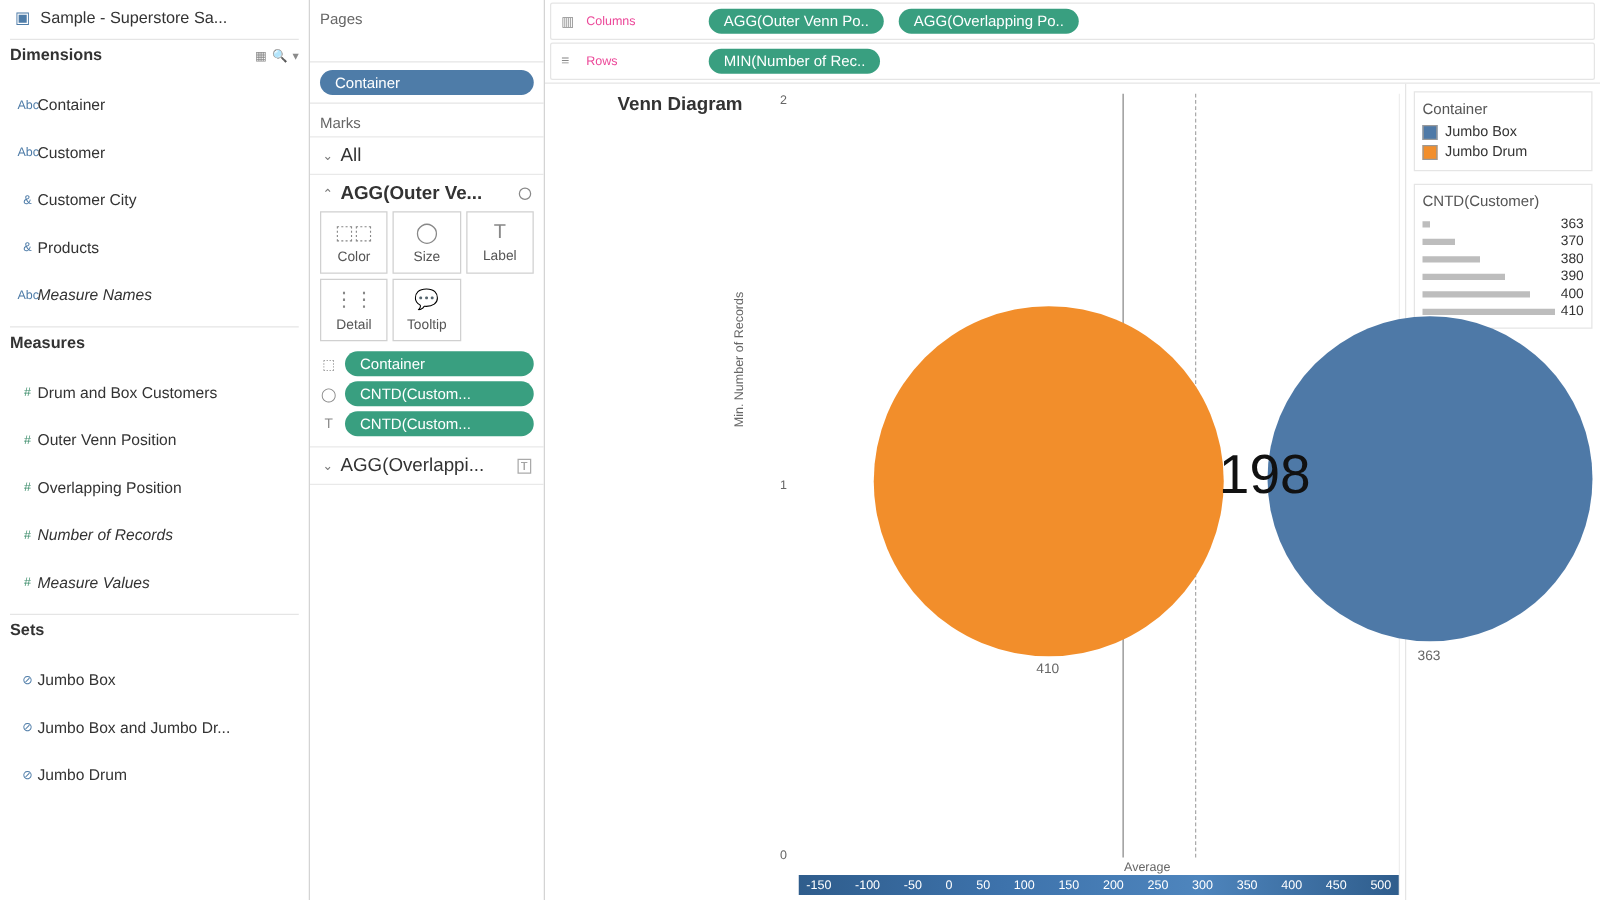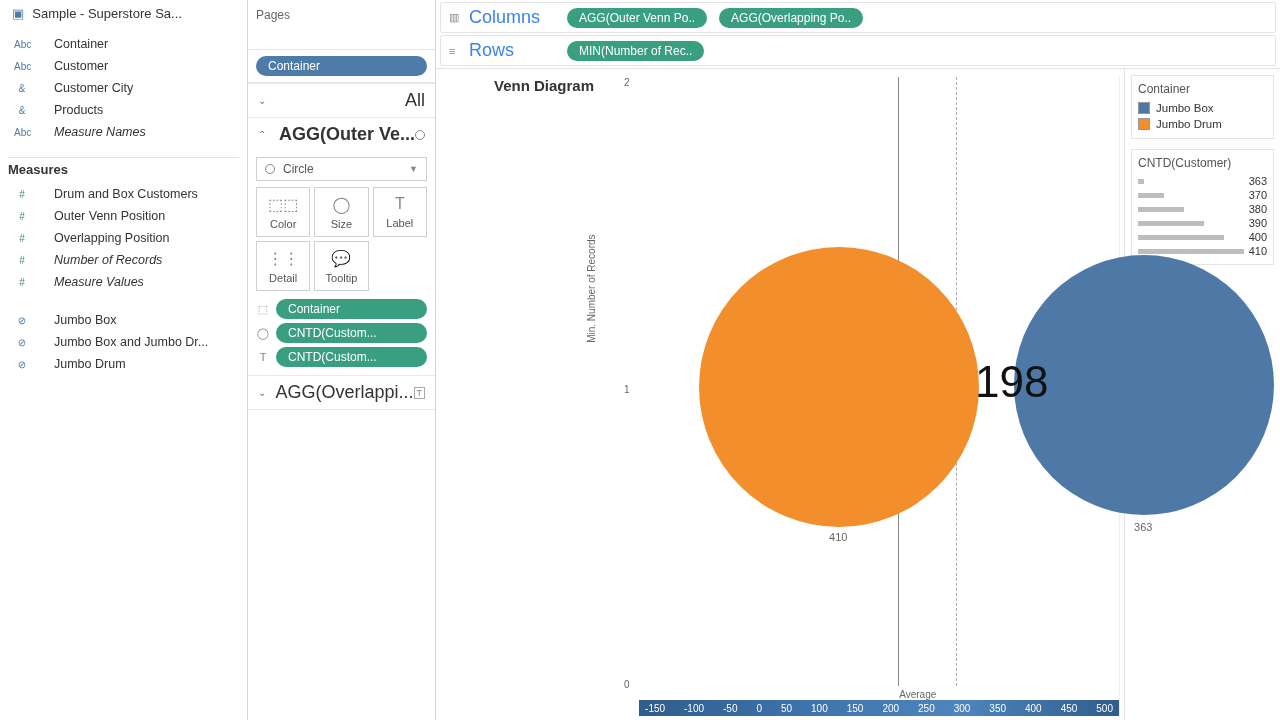--- a/index.html
+++ b/index.html
@@ -12,56 +12,56 @@
   .data-header h2 { font-size: 14px; font-weight: bold; color: #333; }
   .analytics-tab { color: #787878; font-size: 13px; padding: 2px 10px; }
   .datasource-row { display: flex; align-items: center; gap: 8px; padding: 6px 4px 10px 4px; color: #333; font-size: 13px; }
   .datasource-row .ds-icon { color: #4e7ca8; }
 
   .section-header { display: flex; align-items: center; justify-content: space-between; padding: 4px 0; border-top: 1px solid #e5e5e5; }
   .section-header h3 { font-size: 13px; font-weight: bold; }
   .section-header .tools span { color: #8b8b8b; font-size: 10px; margin-left: 4px; }
 
   .field-list { list-style: none; padding: 2px 0 14px 0; }
-  .field-list li { display: flex; align-items: center; gap: 24px; padding: 4px 6px; font-size: 12.5px; color: #333; cursor: pointer; }
+  .field-list li { display: flex; align-items: center; gap: 0; padding: 4px 6px; font-size: 12.5px; color: #333; cursor: pointer; margin-top: 16px; }
   .field-list li .type-icon { width: 16px; text-align: center; font-size: 10px; color: #4e7ca8; }
   .field-list li .type-icon.measure { color: #3f8f6d; }
   .field-list li .type-icon.set { color: #4e7ca8; }
   .field-list li.italic span.label { font-style: italic; }
 
   
   .shelf-panel { width: 188px; border-right: 1px solid #d4d4d4; display: flex; flex-direction: column; }
   .shelf-block { border-bottom: 1px solid #e5e5e5; padding: 6px 8px; }
   .shelf-block .title { color: #666; font-size: 12px; padding: 2px 0 6px 0; }
   .pill { display: inline-flex; align-items: center; background: #4e7ca8; color: #fff; border-radius: 12px; padding: 3px 12px; font-size: 12px; white-space: nowrap; max-width: 100%; overflow: hidden; }
   .pill.green { background: #399f80; }
   .marks-title { color: #666; font-size: 12px; padding: 8px 8px 4px 8px; }
   .marks-item { display: flex; align-items: center; justify-content: space-between; padding: 6px 10px; border-top: 1px solid #e9e9e9; cursor: pointer; }
   .marks-item .chev { color: #777; font-size: 10px; margin-right: 6px; }
-  .marks-item .mi-label { flex: 1; font-size: 18px; font-weight: bold; color: #333; overflow: hidden; text-overflow: ellipsis; white-space: nowrap; text-align: right; }
+  .marks-item .mi-label { flex: 1; font-size: 15px; font-weight: bold; color: #333; overflow: hidden; text-overflow: ellipsis; white-space: nowrap; }
   .marks-item.all .mi-label { font-weight: normal; }
   .marks-item .circle-ind { width: 10px; height: 10px; border: 1.5px solid #888; border-radius: 50%; }
   .mark-type { display: flex; align-items: center; gap: 8px; border: 1px solid #d0d0d0; margin: 6px 8px; padding: 4px 8px; color: #555; font-size: 12px; }
   .mark-type .tri { margin-left: auto; color: #888; font-size: 9px; }
   .mark-buttons { display: grid; grid-template-columns: repeat(3, 1fr); gap: 4px; padding: 0 8px 4px 8px; }
   .mark-btn { border: 1px solid #d0d0d0; height: 50px; display: flex; flex-direction: column; align-items: center; justify-content: center; gap: 4px; font-size: 11px; color: #555; cursor: pointer; }
   .mark-btn .mb-icon { font-size: 16px; color: #888; }
   .mark-buttons.two { grid-template-columns: repeat(3, 1fr); }
   .mark-buttons.two .mark-btn:nth-child(3) { visibility: hidden; }
   .mark-pills { padding: 4px 8px 8px 8px; display: flex; flex-direction: column; gap: 4px; }
   .mark-pill-row { display: flex; align-items: center; gap: 6px; }
   .mark-pill-row .lead-icon { width: 14px; text-align: center; color: #888; font-size: 11px; }
   .mark-pill-row .pill { flex: 1; }
 
   
   .viz-region { flex: 1; display: flex; flex-direction: column; }
   .shelf-rows { border-bottom: 1px solid #e5e5e5; }
   .shelf-row { display: flex; align-items: center; padding: 4px 8px; gap: 8px; border: 1px solid #e5e5e5; margin: 2px 4px; border-radius: 2px; }
   .shelf-row .sr-icon { color: #888; font-size: 11px; width: 12px; }
-  .shelf-row .sr-label { color: #3b82f6; width: 90px; font-size: 18px; }
+  .shelf-row .sr-label { color: #ec4899; width: 90px; font-size: 10px; }
   .shelf-row .pill { margin-right: 4px; }
 
   .viz-and-legend { flex: 1; display: flex; min-height: 0; }
   .viz-container { flex: 1; position: relative; padding: 8px 4px 4px 20px; display: flex; flex-direction: row; }
   .viz-title { font-size: 15px; font-weight: bold; color: #333; padding: 0 0 4px 38px; }
   .chart-area { flex: 1; position: relative; border-right: 1px solid #eee; }
   .y-axis-label { position: absolute; left: -8px; top: 50%; transform: rotate(-90deg) translateX(50%); transform-origin: left top; font-size: 10px; color: #666; white-space: nowrap; }
   .y-tick { position: absolute; left: 30px; font-size: 10px; color: #666; }
   .plot { position: absolute; left: 45px; right: 0; top: 0; bottom: 30px; }
   .avg-line { position: absolute; border-left: 1px solid #888; top: 0; bottom: 0; text-align: right; }
@@ -90,20 +90,24 @@
 <body>
 
 <div class="app">
 
   <div class="data-panel">
     <div class="datasource-row">
       <span class="ds-icon">▣</span>
       <span>Sample - Superstore Sa...</span>
     </div>
 
+    <div class="section-header">
+      <h3>Dimensions</h3>
+      <div class="tools"><span>▦</span><span>🔍</span><span>▾</span></div>
+    </div>
     <ul class="field-list" id="dimensions-list">
         <li>
           <span class="type-icon">Abc</span>
           <span class="label">Container</span>
         </li>
         <li>
           <span class="type-icon">Abc</span>
           <span class="label">Customer</span>
         </li>
         <li>
@@ -139,20 +143,23 @@
         <li class="italic">
           <span class="type-icon measure">#</span>
           <span class="label">Number of Records</span>
         </li>
         <li class="italic">
           <span class="type-icon measure">#</span>
           <span class="label">Measure Values</span>
         </li>
       </ul>
 
+    <div class="section-header">
+      <h3>Sets</h3>
+    </div>
     <ul class="field-list" id="sets-list">
         <li>
           <span class="type-icon set">⊘</span>
           <span class="label">Jumbo Box</span>
         </li>
         <li>
           <span class="type-icon set">⊘</span>
           <span class="label">Jumbo Box and Jumbo Dr...</span>
         </li>
         <li>
@@ -163,33 +170,29 @@
   </div>
 
   <div class="shelf-panel">
     <div class="shelf-block" style="min-height:50px;">
       <div class="title">Pages</div>
     </div>
     <div class="shelf-block">
       <span class="pill" style="width:100%;">Container</span>
     </div>
 
+    <div class="marks-title">Marks</div>
     <div class="marks-item all">
       <span class="chev">⌄</span>
       <span class="mi-label">All</span>
     </div>
     <div class="marks-item">
       <span class="chev">⌃</span>
       <span class="mi-label">AGG(Outer Ve...</span>
       <span class="circle-ind"></span>
-    </div>
-    <div class="mark-type">
-      <span style="width:10px;height:10px;border:1.5px solid #888;border-radius:50%;display:inline-block;"></span>
-      <span>Circle</span>
-      <span class="tri">▼</span>
     </div>
     <div class="mark-buttons" id="mark-buttons-1">
         <div class="mark-btn">
           <span class="mb-icon">⬚⬚</span>
           <span>Color</span>
         </div>
         <div class="mark-btn">
           <span class="mb-icon">◯</span>
           <span>Size</span>
         </div>

